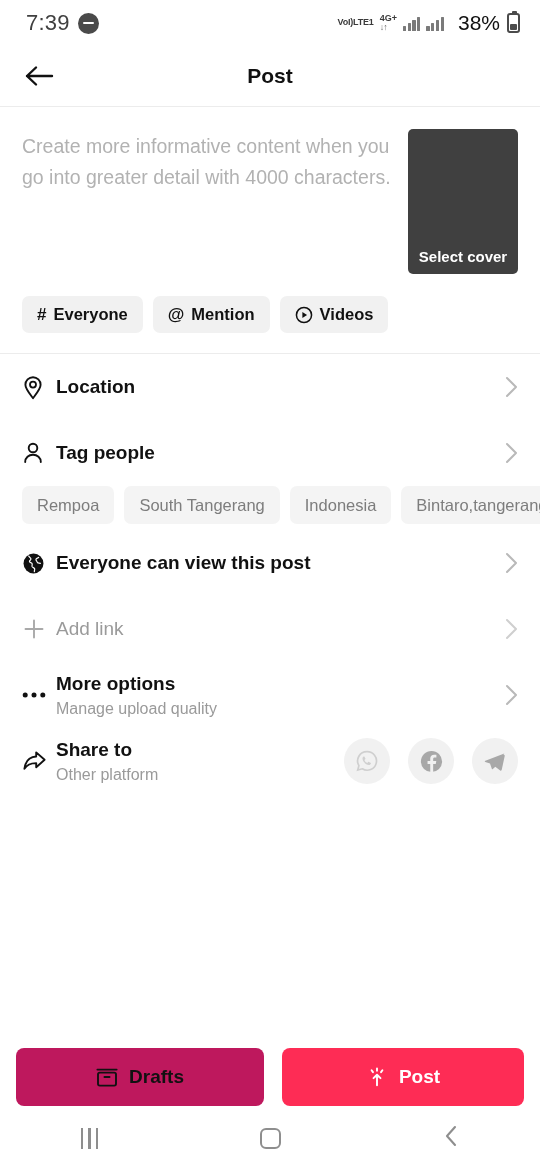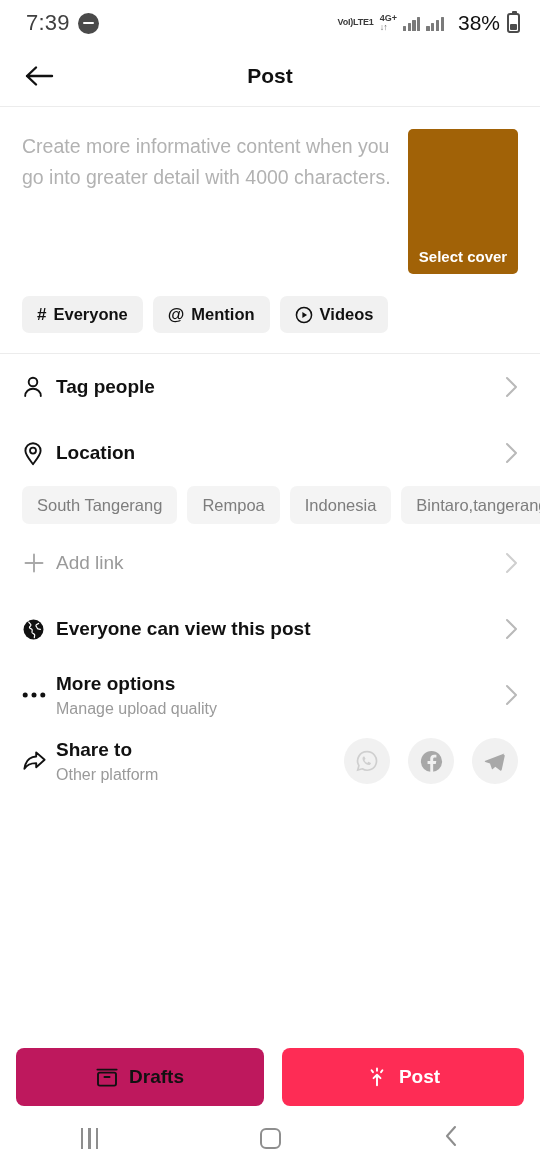--- a/index.html
+++ b/index.html
@@ -74,21 +74,21 @@
     font-size: 21px; font-weight: 700; color: #111;
   }
 
   
   .composer { padding: 22px 22px 0 22px; display: flex; gap: 14px; }
   .caption-area { flex: 1; padding-top: 2px; }
   .caption-ph {
     font-size: 19.5px; line-height: 31px; color: #b2b2b2; font-weight: 400;
   }
   .cover {
-    width: 110px; height: 145px; background: #a16207; border-radius: 5px;
+    width: 110px; height: 145px; background: #404040; border-radius: 5px;
     position: relative; flex: none; overflow: hidden;
   }
   .cover-label {
     position: absolute; left: 0; right: 0; bottom: 9px; text-align: center;
     color: #fff; font-size: 15px; font-weight: 700;
   }
 
   .chips-row { display: flex; gap: 10px; padding: 22px 22px 0 22px; }
   .chip {
     background: #f1f1f1; border-radius: 7px;
@@ -227,86 +227,86 @@
     <span>Videos</span>
   </div>
 </div>
 
 <div class="divider"></div>
 
 <div class="rows">
 
   <div class="row">
     <span class="row-ico">
+      <svg width="22" height="25" viewBox="0 0 22 25" fill="none">
+        <path d="M11 23.2c4.3-5.6 7.6-9.5 7.6-13.4A7.6 7.6 0 1 0 3.4 9.8c0 3.9 3.3 7.8 7.6 13.4z" stroke="#111" stroke-width="1.9" stroke-linejoin="round"></path>
+        <circle cx="11" cy="9.6" r="3" stroke="#111" stroke-width="1.8"></circle>
+      </svg>
+    </span>
+    <span class="row-body">
+      <span class="row-title">Location</span>
+    </span>
+    <span class="chev">
+      <svg width="13" height="22" viewBox="0 0 13 22">
+          <path d="M2 2l9 9-9 9" fill="none" stroke="currentColor" stroke-width="2" stroke-linecap="round" stroke-linejoin="round"></path>
+        </svg>
+    </span>
+  </div>
+
+  <div class="row">
+    <span class="row-ico">
       <svg width="22" height="24" viewBox="0 0 22 24" fill="none">
         <circle cx="11" cy="7" r="4.3" stroke="#111" stroke-width="1.9"></circle>
         <path d="M3.2 21c0-4.3 3.5-7.2 7.8-7.2s7.8 2.9 7.8 7.2" stroke="#111" stroke-width="1.9" stroke-linecap="round"></path>
       </svg>
     </span>
     <span class="row-body">
       <span class="row-title">Tag people</span>
     </span>
     <span class="chev">
       <svg width="13" height="22" viewBox="0 0 13 22">
           <path d="M2 2l9 9-9 9" fill="none" stroke="currentColor" stroke-width="2" stroke-linecap="round" stroke-linejoin="round"></path>
         </svg>
     </span>
   </div>
 
-  <div class="row">
-    <span class="row-ico">
-      <svg width="22" height="25" viewBox="0 0 22 25" fill="none">
-        <path d="M11 23.2c4.3-5.6 7.6-9.5 7.6-13.4A7.6 7.6 0 1 0 3.4 9.8c0 3.9 3.3 7.8 7.6 13.4z" stroke="#111" stroke-width="1.9" stroke-linejoin="round"></path>
-        <circle cx="11" cy="9.6" r="3" stroke="#111" stroke-width="1.8"></circle>
-      </svg>
-    </span>
-    <span class="row-body">
-      <span class="row-title">Location</span>
-    </span>
-    <span class="chev">
-      <svg width="13" height="22" viewBox="0 0 13 22">
-          <path d="M2 2l9 9-9 9" fill="none" stroke="currentColor" stroke-width="2" stroke-linecap="round" stroke-linejoin="round"></path>
-        </svg>
-    </span>
-  </div>
-
   <div class="loc-chips">
+    <div class="loc-chip">Rempoa</div>
     <div class="loc-chip">South Tangerang</div>
-    <div class="loc-chip">Rempoa</div>
     <div class="loc-chip">Indonesia</div>
     <div class="loc-chip">Bintaro,tangerang</div>
-  </div>
-
-  <div class="row">
-    <span class="row-ico">
-      <svg width="24" height="24" viewBox="0 0 24 24">
-          <path d="M12 3.5v17M3.5 12h17" stroke="#a9a9a9" stroke-width="1.9" stroke-linecap="round"></path>
-        </svg>
-    </span>
-    <span class="row-body">
-      <span class="row-title muted">Add link</span>
-    </span>
-    <span class="chev light">
-      <svg width="13" height="22" viewBox="0 0 13 22">
-          <path d="M2 2l9 9-9 9" fill="none" stroke="currentColor" stroke-width="2" stroke-linecap="round" stroke-linejoin="round"></path>
-        </svg>
-    </span>
   </div>
 
   <div class="row">
     <span class="row-ico">
       <svg width="23" height="23" viewBox="0 0 24 24">
         <circle cx="12" cy="12" r="10.4" fill="#111"></circle>
         <path d="M7 4.2c.6 1.6 2.2 1.5 2.3 3 .1 1.4-1.6 1.3-1.5 2.7.1 1.3 1.8 1 2.6 2 .8 1.1-.4 2.2.2 3.4.6 1.1 2.2.9 2.6 2.2.3 1-.5 1.9-.3 3M17.4 5.6c-.8 1-2.4.7-2.8 2-.3 1.2 1.2 1.7 1.2 2.9 0 1.5 2 .9 3.4 1.3" stroke="#fff" stroke-width="1.25" fill="none" stroke-linecap="round"></path>
       </svg>
     </span>
     <span class="row-body">
       <span class="row-title">Everyone can view this post</span>
     </span>
     <span class="chev">
+      <svg width="13" height="22" viewBox="0 0 13 22">
+          <path d="M2 2l9 9-9 9" fill="none" stroke="currentColor" stroke-width="2" stroke-linecap="round" stroke-linejoin="round"></path>
+        </svg>
+    </span>
+  </div>
+
+  <div class="row">
+    <span class="row-ico">
+      <svg width="24" height="24" viewBox="0 0 24 24">
+          <path d="M12 3.5v17M3.5 12h17" stroke="#a9a9a9" stroke-width="1.9" stroke-linecap="round"></path>
+        </svg>
+    </span>
+    <span class="row-body">
+      <span class="row-title muted">Add link</span>
+    </span>
+    <span class="chev light">
       <svg width="13" height="22" viewBox="0 0 13 22">
           <path d="M2 2l9 9-9 9" fill="none" stroke="currentColor" stroke-width="2" stroke-linecap="round" stroke-linejoin="round"></path>
         </svg>
     </span>
   </div>
 
   <div class="row">
     <span class="row-ico">
       <svg width="26" height="8" viewBox="0 0 26 8">
         <circle cx="3.2" cy="4" r="2.5" fill="#111"></circle>

